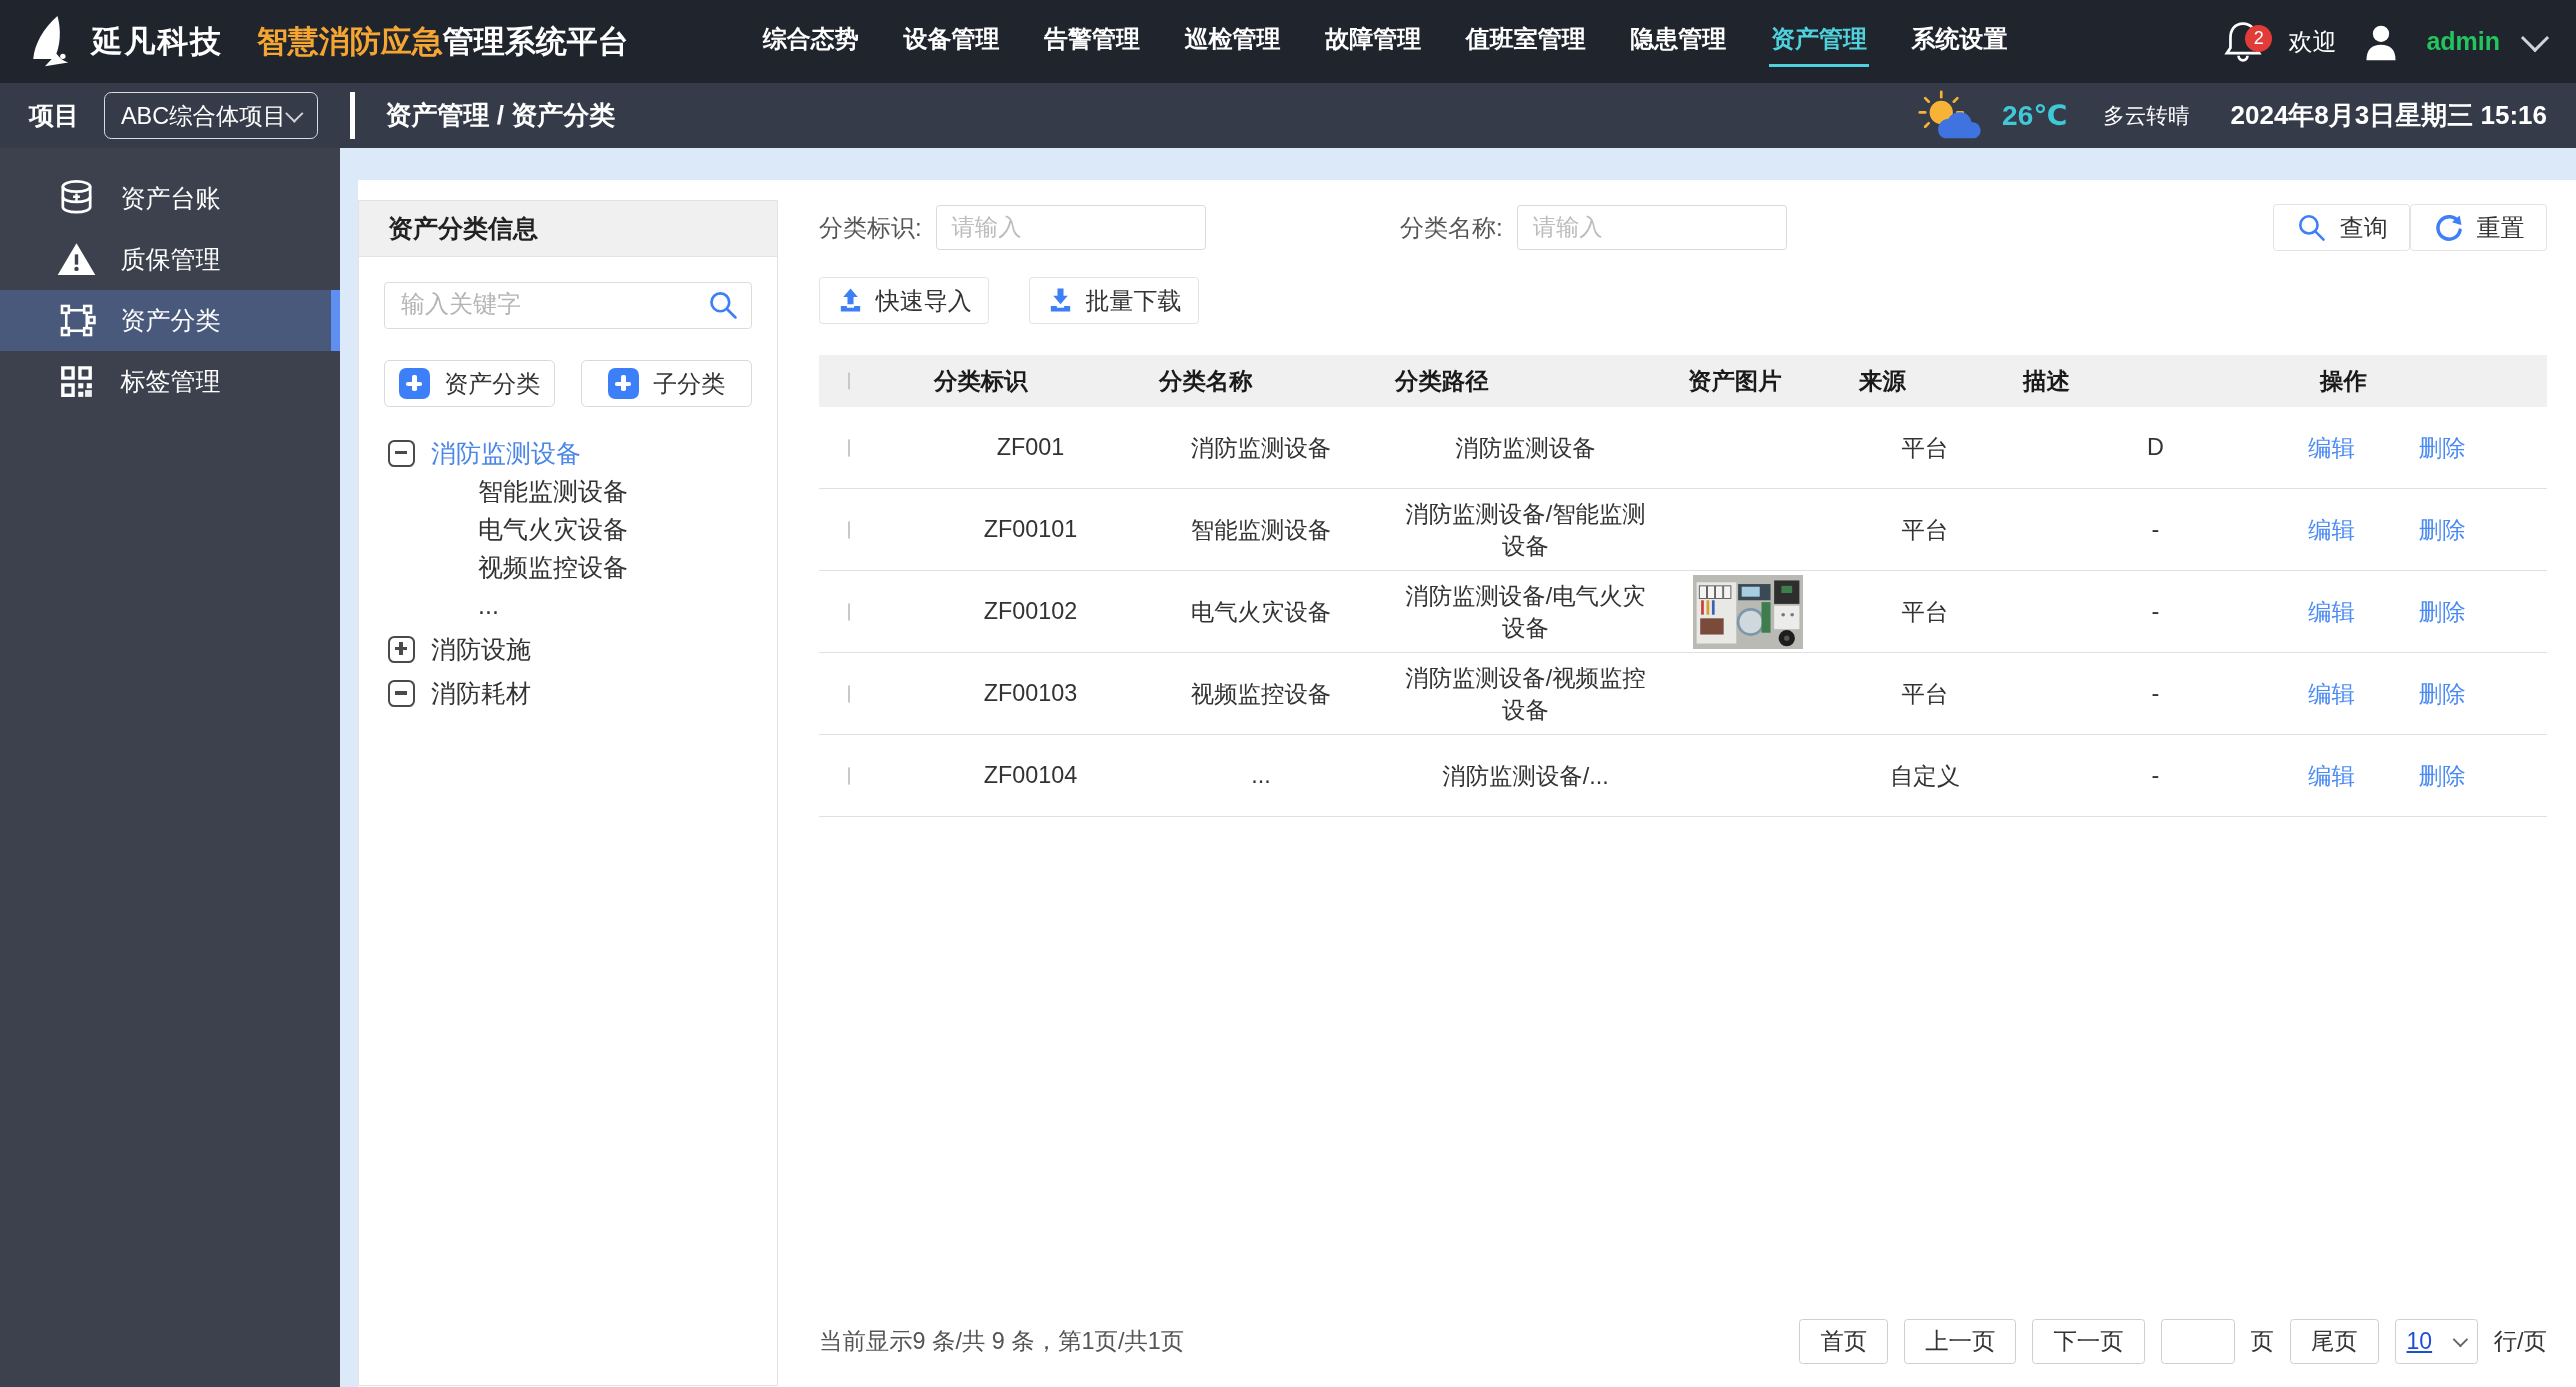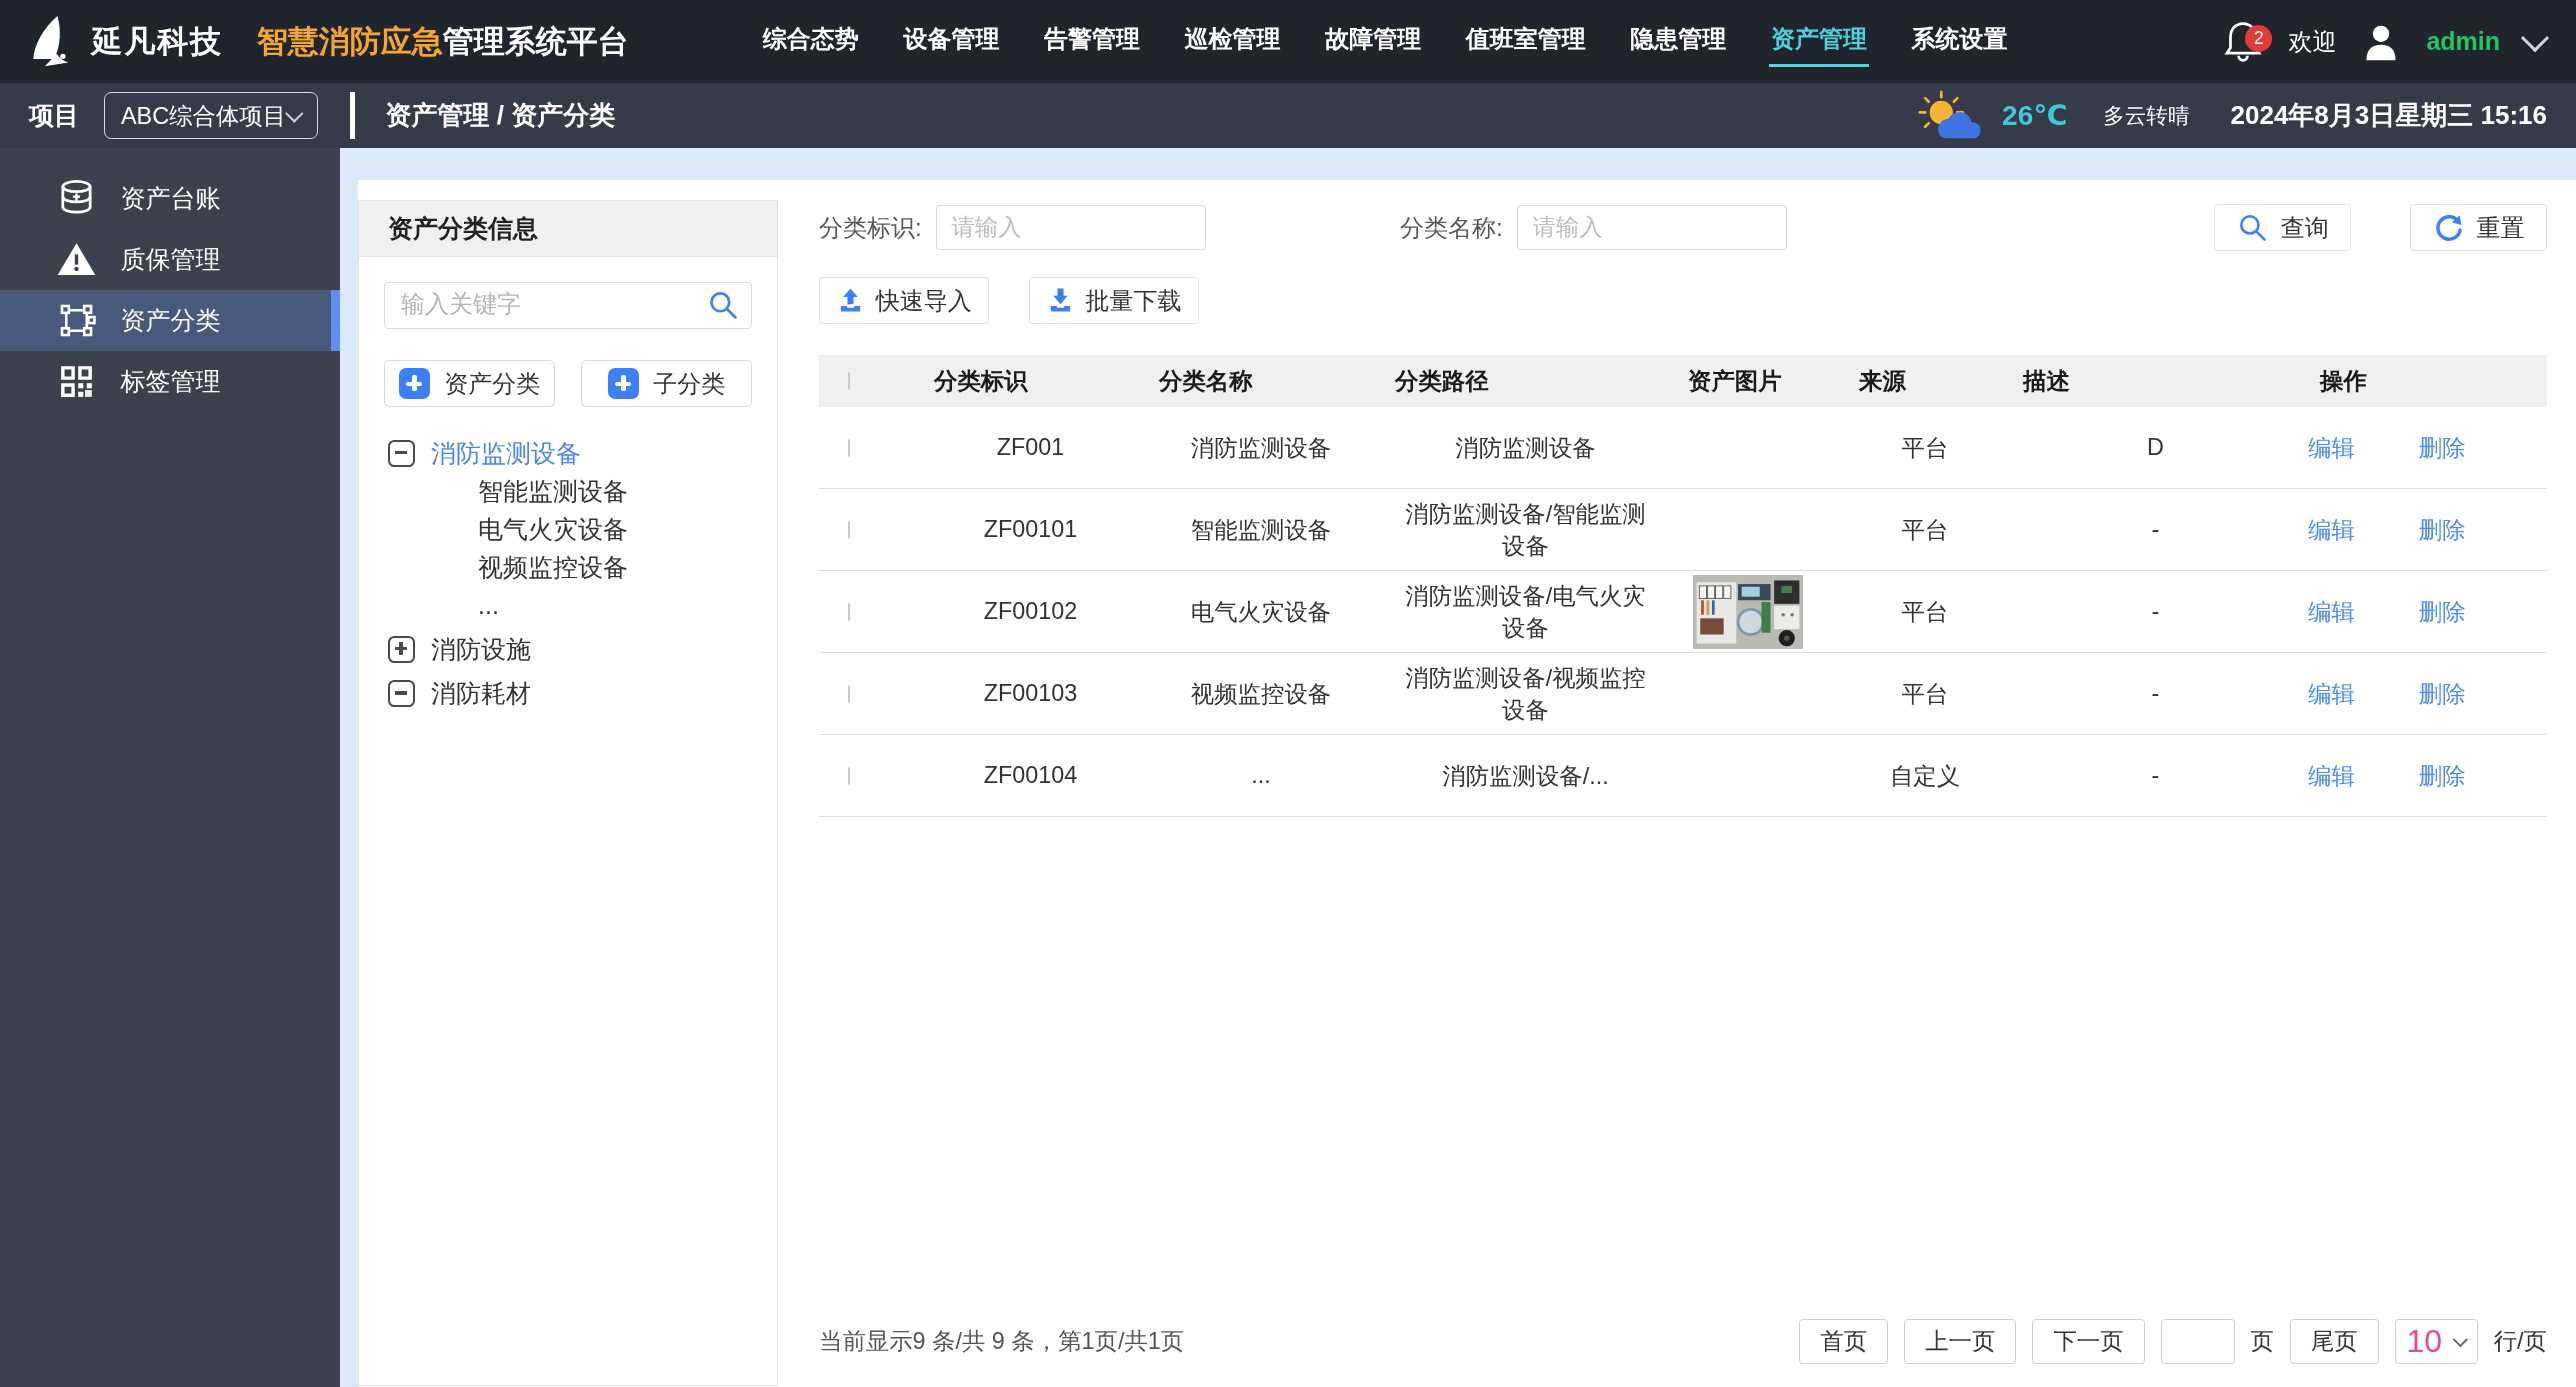--- a/index.html
+++ b/index.html
@@ -83,21 +83,21 @@
   .tree-child { height:38px; display:flex; align-items:center; padding-left:90px; font-size:25px; color:#333; cursor:pointer; }
 
   
   .main { position:absolute; left:461px; top:0; right:29px; bottom:0; }
   .filter-row { position:absolute; left:0; top:25px; right:0; height:45px; display:flex; align-items:center; }
   .f-label { font-size:24px; color:#555; }
   .f-input { width:270px; height:45px; border:1.8px solid #d9d9d9; border-radius:3.6px; font-size:23.4px;
              color:#333; padding:0 14.4px; margin-left:14.4px; outline:none; font-family:inherit; }
   .f-input::placeholder { color:#bdbdbd; }
   .f-group2 { margin-left:194px; display:flex; align-items:center; }
-  .filter-actions { margin-left:auto; display:flex; gap:59px; }
+  .filter-actions { margin-left:auto; display:flex; }
   .ghost-btn { height:47px; border:1.8px solid #e3e3e3; border-radius:3.6px; background:#fff; display:flex;
                align-items:center; justify-content:center; gap:12.6px; padding:0 21.6px; cursor:pointer; }
   .ghost-btn .g-label { font-size:24px; color:#333; }
   .action-row { position:absolute; left:0; top:97px; display:flex; gap:40px; }
   .io-btn { height:47px; border:1.8px solid #e3e3e3; border-radius:3.6px; background:#fff; display:flex;
             align-items:center; gap:10.8px; padding:0 16px; cursor:pointer;justify-content:flex-end; }
   .io-btn .g-label { font-size:24px; color:#333; }
 
   
   .table { position:absolute; left:0; top:175px; right:0; }
@@ -115,21 +115,21 @@
   
   .pager { position:absolute; left:0; right:0; bottom:23.4px; height:47px; display:flex; align-items:center; }
   .pg-info { font-size:23.4px; color:#555; }
   .pg-controls { margin-left:auto; display:flex; align-items:center; gap:16px; }
   .pg-btn { height:45px; border:1.8px solid #cfcfcf; border-radius:3.6px; background:#fff; padding:0 20px;
             font-size:23.4px; color:#333; display:flex; align-items:center; cursor:pointer; }
   .pg-input { width:74px; height:45px; border:1.8px solid #cfcfcf; border-radius:3.6px; outline:none; font-size:23.4px; padding:0 9px; font-family:inherit; }
   .pg-label { font-size:23.4px; color:#333; }
   .pg-select { width:83px; height:45px; border:1.8px solid #cfcfcf; border-radius:3.6px; background:#fff;
                display:flex; align-items:center; justify-content:space-between; padding:0 10.8px; cursor:pointer; }
-  .pg-select .val { font-size:32px; color:#ec4899; }
+  .pg-select .val { font-size:23px; color:#1d4ed8;text-decoration:underline; }
   .pg-select .chev { width:10.8px; height:10.8px; border-width:2.7px; border-color:#666; margin-top:-3.6px; }
 </style>
 </head>
 <body>
 
 <div class="app">
 
   <div class="topbar">
     <div class="logo-group">
       <svg class="logo-icon" viewBox="0 0 58 62">

